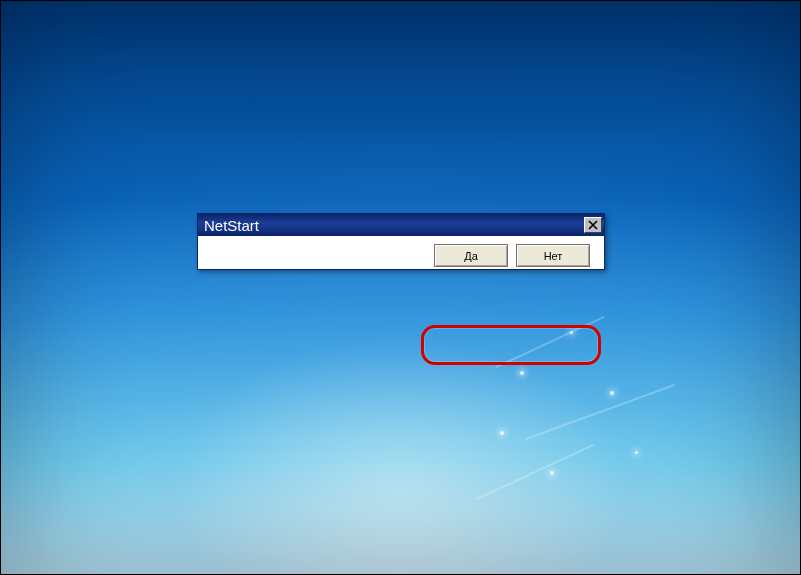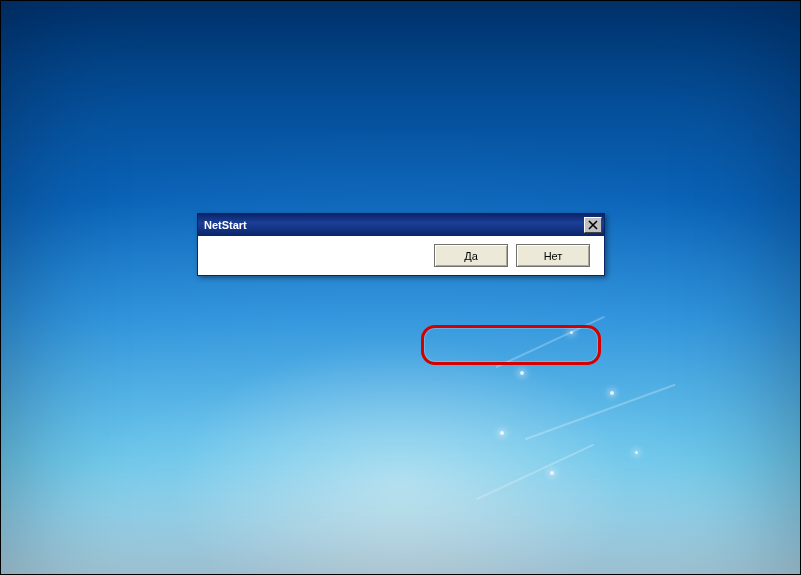--- a/index.html
+++ b/index.html
@@ -43,21 +43,21 @@
   background: #ece9d8;
   border: 1px solid #0a246a;
   box-shadow: 2px 2px 5px rgba(0,0,0,0.4);
 }
 .titlebar {
   height: 22px;
   background: linear-gradient(to bottom, #0a246a 0%, #1b3f97 40%, #0a246a 100%);
   display: flex; align-items: center; justify-content: space-between;
   padding: 0 2px 0 6px;
 }
-.titlebar-text { color: #fff; font-size: 11px; font-weight: bold; }
+.titlebar-text { color: #fff; font-size: 15px; font-weight: normal; }
 .close-btn {
   width: 18px; height: 16px;
   background: #c0c0c0;
   border: 1px solid #fff;
   border-right-color:#404040; border-bottom-color:#404040;
   display:flex; align-items:center; justify-content:center;
   cursor: pointer;
 }
 .close-btn svg { width:10px; height:10px; display:block; }
 
@@ -68,21 +68,21 @@
 .dialog-message {
   font-size: 11px;
   color: #000;
   line-height: 1.5;
 }
 
 .button-row {
   display: flex;
   justify-content: flex-end;
   gap: 8px;
-  padding: 8px 14px 8px 14px;
+  padding: 8px 14px 2px 14px;
   background:#fff;
 }
 .win-btn {
   min-width: 74px;
   height: 23px;
   font-size: 11px;
   font-family: Tahoma, Arial, sans-serif;
   background: #ece9d8;
   border: 1px solid #707070;
   box-shadow: inset 1px 1px 0 #fff, inset -1px -1px 0 #aca899;

